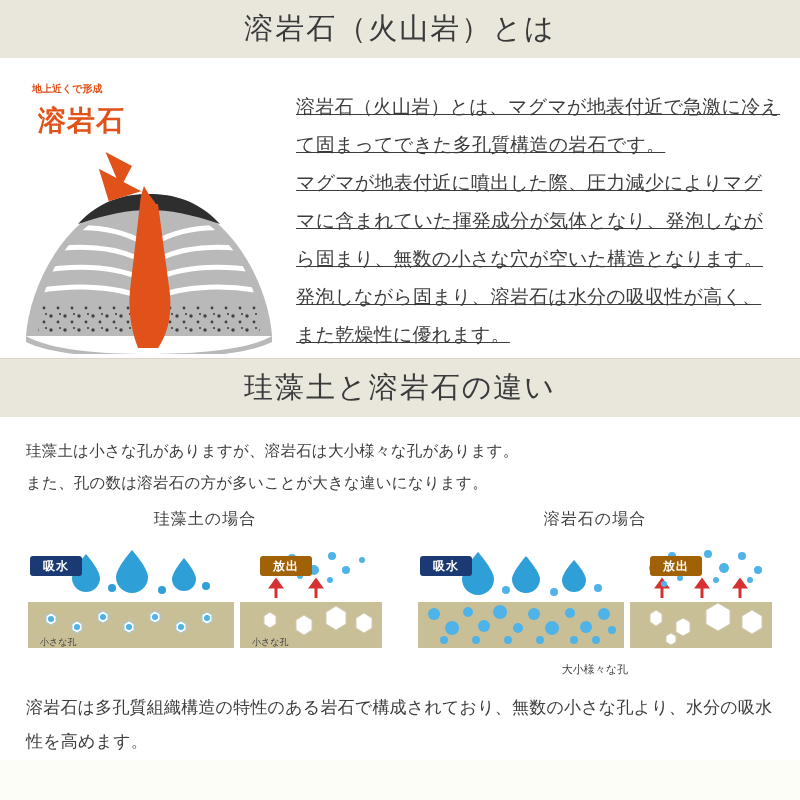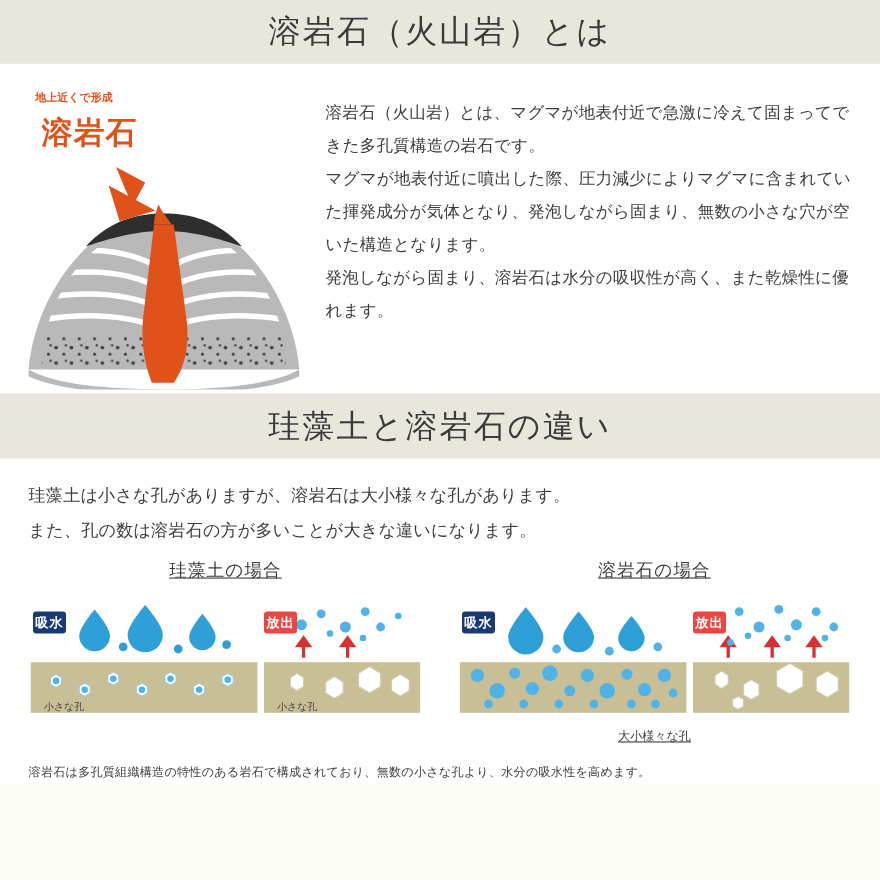--- a/index.html
+++ b/index.html
@@ -48,24 +48,25 @@
   }
   .s1-figure {
     width: 258px;
     flex: 0 0 258px;
     position: relative;
   }
   .s1-text {
     flex: 1;
     padding-left: 18px;
     padding-top: 14px;
-    font-size: 15px;
+    font-size: 19px;
     line-height: 2.0;
     color: #3c3c3c;
     letter-spacing: 0.2px;
+    text-decoration: underline;
   }
   .s1-text p {
     margin: 0 0 0 0;
   }
 
   
   .lava-label-small {
     position: absolute;
     left: 12px;
     top: 8px;
@@ -101,65 +102,64 @@
     line-height: 2.05;
     letter-spacing: 0.2px;
   }
   .s2-lead p { margin: 0; }
 
   .panels {
     display: flex;
     justify-content: space-between;
     padding: 6px 24px 0 24px;
     box-sizing: border-box;
-    text-decoration: underline;
   }
   .panel {
     width: 362px;
   }
   .panel-title {
     text-align: center;
     font-size: 16px;
     color: #3c3c3c;
     margin-bottom: 10px;
     letter-spacing: 1px;
   }
   .panel-figure {
     position: relative;
     height: 120px;
   }
   .badge {
     position: absolute;
     color: #fff;
     font-size: 12px;
     font-weight: bold;
-    padding: 4px 2px;
+    padding: 4px 13px;
     border-radius: 3px;
     letter-spacing: 1px;
     line-height: 1;
   }
   .badge-absorb { background: #1b3a73; }
-  .badge-release { background: #ef4444; }
+  .badge-release { background: #a16207; margin-left: 20px; }
 
   .caption-small {
     position: absolute;
     font-size: 9px;
     color: #3c3c3c;
     letter-spacing: 0px;
   }
   .caption-center {
     text-align: center;
     font-size: 11px;
     color: #3c3c3c;
     margin-top: 2px;
   }
 
   .s2-foot {
     padding: 14px 26px 0 26px;
-    font-size: 11px;
+    font-size: 17px;
     line-height: 2.05;
     letter-spacing: 0.2px;
   }
   .s2-foot p { margin: 0; }
 </style>
 </head>
 <body>
 
 <div class="page">
 

